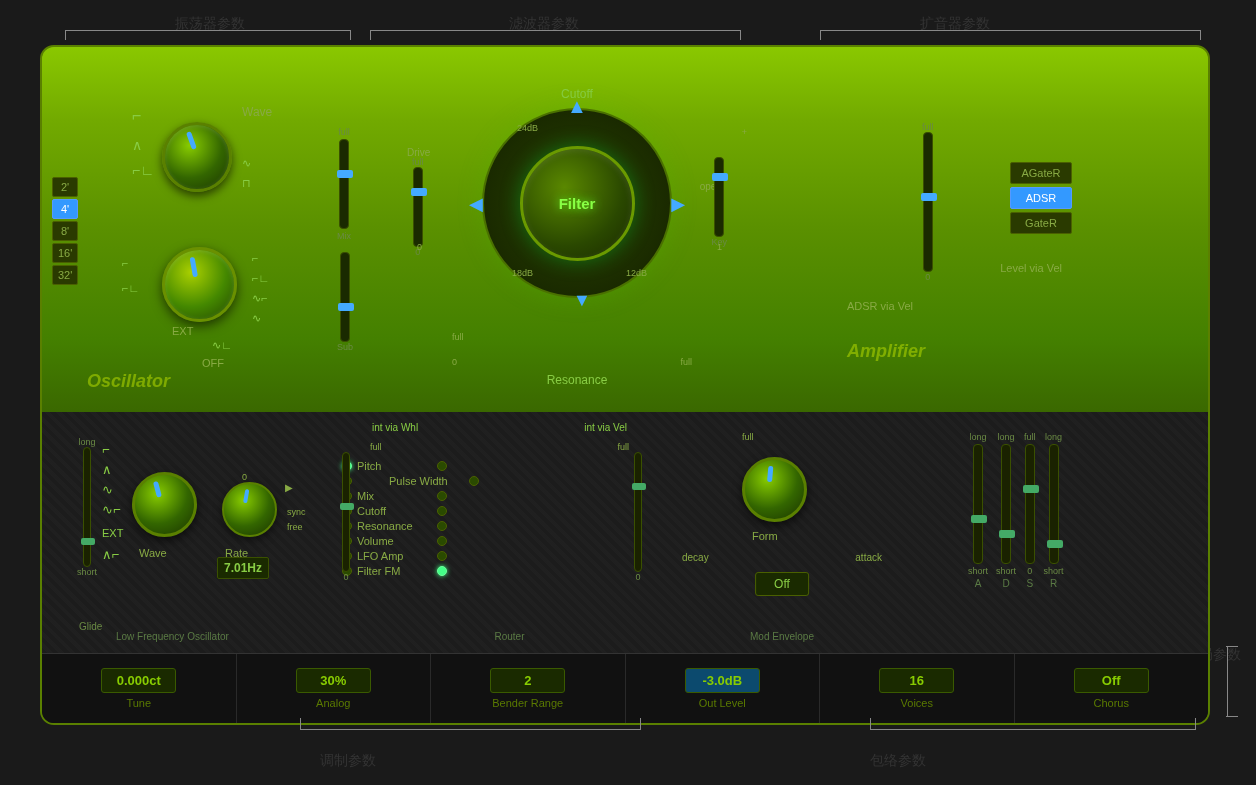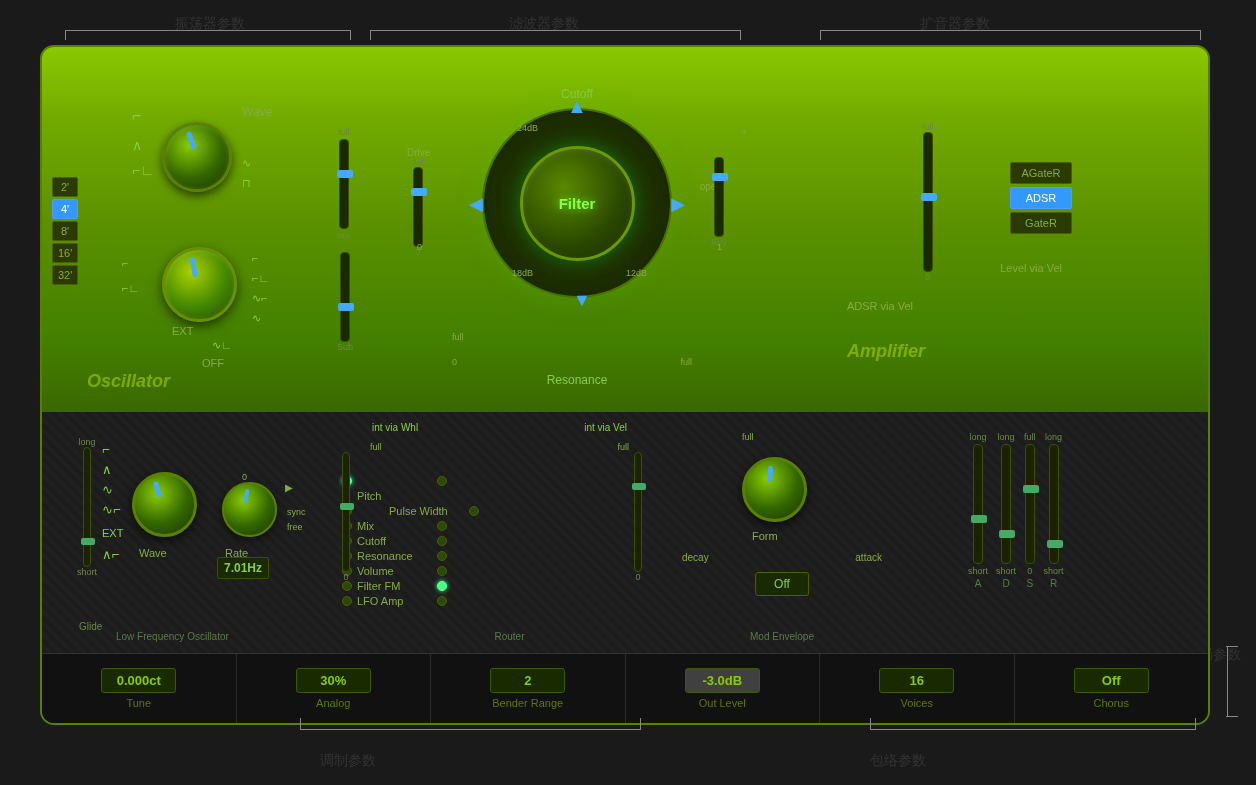--- a/index.html
+++ b/index.html
@@ -228,21 +228,21 @@
 
       <div style="position:absolute;top:0;right:50px;color:#88cc44;font-size:10px;">int via Vel</div>
 
       <div style="position:absolute;top:20px;left:28px;color:#88aa44;font-size:9px;">full</div>
       <div style="position:absolute;top:20px;right:48px;color:#88aa44;font-size:9px;">full</div>
 
       <div style="position:absolute;top:35px;left:0;width:100%;">
 
         <div style="display:flex;align-items:center;gap:5px;margin:3px 0;font-size:11px;color:#88aa44;">
           <div style="width:10px;height:10px;border-radius:50%;background:#44ff88;box-shadow:0 0 5px #44ff88;border:1px solid #6aff99;"></div>
-          <span style="min-width:75px;margin-top:30px;">Pitch</span>
+          <span style="min-width:75px;">Pitch</span>
           <div style="width:10px;height:10px;border-radius:50%;background:#2a4a00;border:1px solid #4a6000;"></div>
         </div>
 
         <div style="display:flex;align-items:center;gap:5px;margin:3px 0;font-size:11px;color:#88aa44;">
           <div style="width:10px;height:10px;border-radius:50%;background:#2a4a00;border:1px solid #4a6000;"></div>
           <span style="min-width:75px;margin-left:32px;">Pulse Width</span>
           <div style="width:10px;height:10px;border-radius:50%;background:#2a4a00;border:1px solid #4a6000;"></div>
         </div>
 
         <div style="display:flex;align-items:center;gap:5px;margin:3px 0;font-size:11px;color:#88aa44;">
@@ -259,33 +259,33 @@
 
         <div style="display:flex;align-items:center;gap:5px;margin:3px 0;font-size:11px;color:#88aa44;">
           <div style="width:10px;height:10px;border-radius:50%;background:#2a4a00;border:1px solid #4a6000;"></div>
           <span style="min-width:75px;">Resonance</span>
           <div style="width:10px;height:10px;border-radius:50%;background:#2a4a00;border:1px solid #4a6000;"></div>
         </div>
 
         <div style="display:flex;align-items:center;gap:5px;margin:3px 0;font-size:11px;color:#88aa44;">
           <div style="width:10px;height:10px;border-radius:50%;background:#2a4a00;border:1px solid #4a6000;"></div>
           <span style="min-width:75px;">Volume</span>
+          <div style="width:10px;height:10px;border-radius:50%;background:#2a4a00;border:1px solid #4a6000;"></div>
+        </div>
+
+        <div style="display:flex;align-items:center;gap:5px;margin:3px 0;font-size:11px;color:#88aa44;">
+          <div style="width:10px;height:10px;border-radius:50%;background:#2a4a00;border:1px solid #4a6000;"></div>
+          <span style="min-width:75px;">LFO Amp</span>
           <div style="width:10px;height:10px;border-radius:50%;background:#2a4a00;border:1px solid #4a6000;"></div>
         </div>
 
         <div style="display:flex;align-items:center;gap:5px;margin:3px 0;font-size:11px;color:#88aa44;">
           <div style="width:10px;height:10px;border-radius:50%;background:#2a4a00;border:1px solid #4a6000;"></div>
           <span style="min-width:75px;">Filter FM</span>
           <div style="width:10px;height:10px;border-radius:50%;background:#44ff88;box-shadow:0 0 5px #44ff88;border:1px solid #6aff99;"></div>
-        </div>
-
-        <div style="display:flex;align-items:center;gap:5px;margin:3px 0;font-size:11px;color:#88aa44;">
-          <div style="width:10px;height:10px;border-radius:50%;background:#2a4a00;border:1px solid #4a6000;"></div>
-          <span style="min-width:75px;">LFO Amp</span>
-          <div style="width:10px;height:10px;border-radius:50%;background:#2a4a00;border:1px solid #4a6000;"></div>
         </div>
       </div>
 
       <div style="position:absolute;top:30px;left:0;display:flex;flex-direction:column;align-items:center;">
         <div style="width:8px;height:120px;background:#1a2200;border:1px solid #3a5000;border-radius:4px;position:relative;">
           <div style="width:14px;height:7px;background:#44aa66;border-radius:2px;position:absolute;left:-3px;top:50px;"></div>
         </div>
         <div style="color:#6a8a44;font-size:9px;">0</div>
       </div>
 
@@ -366,21 +366,21 @@
         <div style="background:#1a2a00;border:1px solid #3a5a00;color:#88cc00;font-size:13px;font-weight:bold;padding:4px 10px;border-radius:3px;min-width:75px;text-align:center;">30%</div>
         <div style="color:#5a7a00;font-size:11px;">Analog</div>
       </div>
 
       <div style="flex:1;display:flex;flex-direction:column;align-items:center;justify-content:center;border-right:1px solid #2a2a2a;gap:4px;">
         <div style="background:#1a2a00;border:1px solid #3a5a00;color:#88cc00;font-size:13px;font-weight:bold;padding:4px 10px;border-radius:3px;min-width:75px;text-align:center;">2</div>
         <div style="color:#5a7a00;font-size:11px;">Bender Range</div>
       </div>
 
       <div style="flex:1;display:flex;flex-direction:column;align-items:center;justify-content:center;border-right:1px solid #2a2a2a;gap:4px;">
-        <div style="background:#404040;border:1px solid #3a5a00;color:#88cc00;font-size:13px;font-weight:bold;padding:4px 10px;border-radius:3px;min-width:75px;text-align:center;">-3.0dB</div>
+        <div style="background:#0c4a6e;border:1px solid #3a5a00;color:#88cc00;font-size:13px;font-weight:bold;padding:4px 10px;border-radius:3px;min-width:75px;text-align:center;">-3.0dB</div>
         <div style="color:#5a7a00;font-size:11px;">Out Level</div>
       </div>
 
       <div style="flex:1;display:flex;flex-direction:column;align-items:center;justify-content:center;border-right:1px solid #2a2a2a;gap:4px;">
         <div style="background:#1a2a00;border:1px solid #3a5a00;color:#88cc00;font-size:13px;font-weight:bold;padding:4px 10px;border-radius:3px;min-width:75px;text-align:center;">16</div>
         <div style="color:#5a7a00;font-size:11px;">Voices</div>
       </div>
 
       <div style="flex:1;display:flex;flex-direction:column;align-items:center;justify-content:center;gap:4px;">
         <div style="background:#1a2a00;border:1px solid #3a5a00;color:#88cc00;font-size:13px;font-weight:bold;padding:4px 10px;border-radius:3px;min-width:75px;text-align:center;">Off</div>

